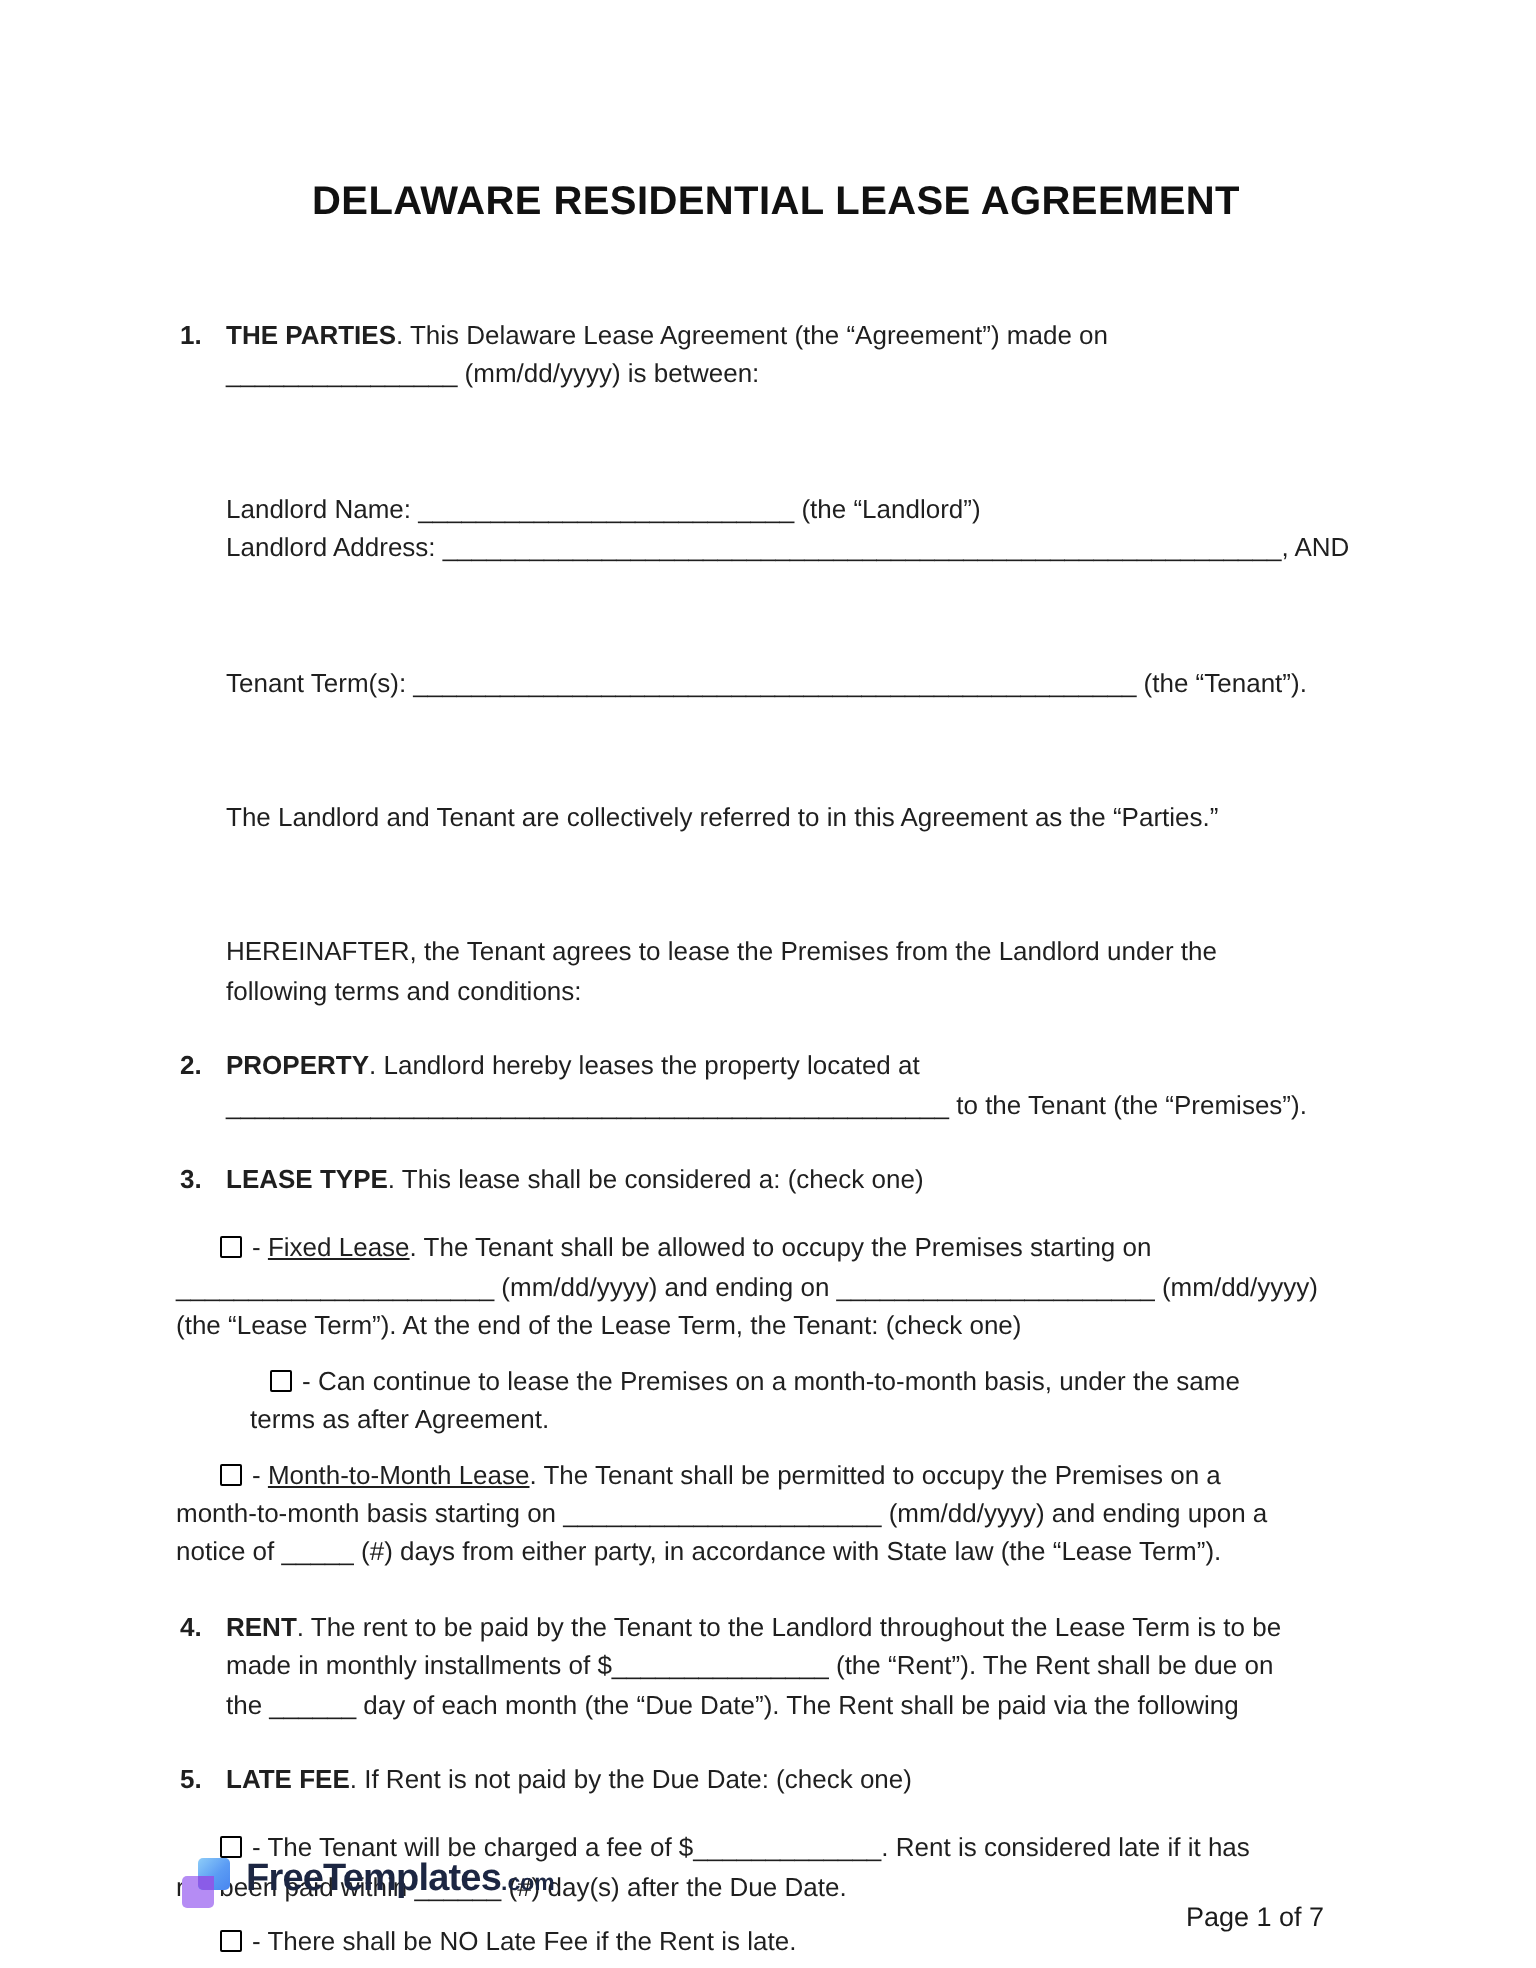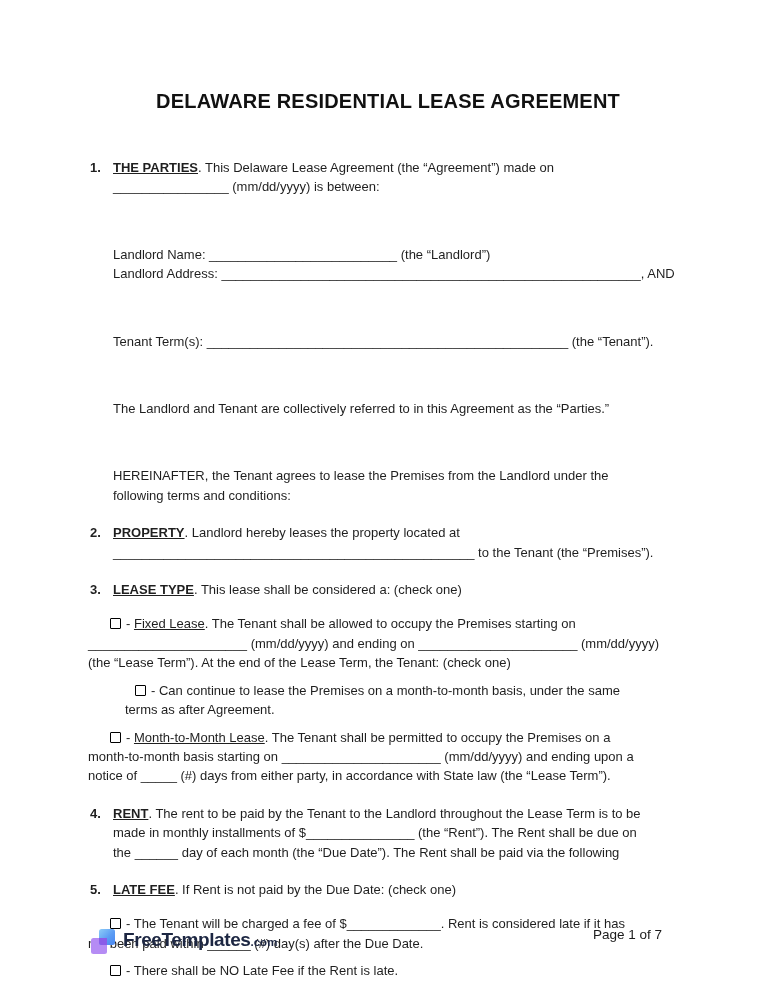--- a/index.html
+++ b/index.html
@@ -23,31 +23,31 @@
   .cb1 { margin-left:-2px; margin-bottom:8px; }
   .cb1 .line.first { padding-left:22px; }
   .cb2 { margin-left:-2px; margin-bottom:8px; }
   .cb2 .line { padding-left:37px; }
   .cb2 .line.first { padding-left:47px; }
   .cbx {
     display:inline-block; width:9px; height:9px;
     border:1.5px solid #000; border-radius:1px;
     margin-right:5px; vertical-align:-1px; background:#fff;
   }
-  .b { font-weight:bold;text-decoration:underline; }
+  .b { font-weight:bold; }
   .u { text-decoration:underline;text-align:right; }
   .footer { position:absolute; left:90px; right:106px; top:925px; height:34px; }
   .brand { position:absolute; left:0; top:0; display:flex; align-items:center; }
   .brand svg { display:block; margin-top:2px; }
   .wordmark {
     margin-left:7px; font-weight:bold; font-size:19px;
     letter-spacing:-0.4px; color:#1c2642;
   }
   .tld { font-size:11.5px; font-weight:bold; letter-spacing:0; color:#1c2642; }
-  .pagenum { position:absolute; right:0; top:0; font-size:13.5px; color:#1a1a1a; }
+  .pagenum { position:absolute; right:0; top:24px; font-size:13.5px; color:#1a1a1a; }
 </style>
 </head>
 <body>
 
 <div class="page">
 
   <h1 class="doc-title">DELAWARE RESIDENTIAL LEASE AGREEMENT</h1>
 
   <div class="content">
       <div class="block sec">

